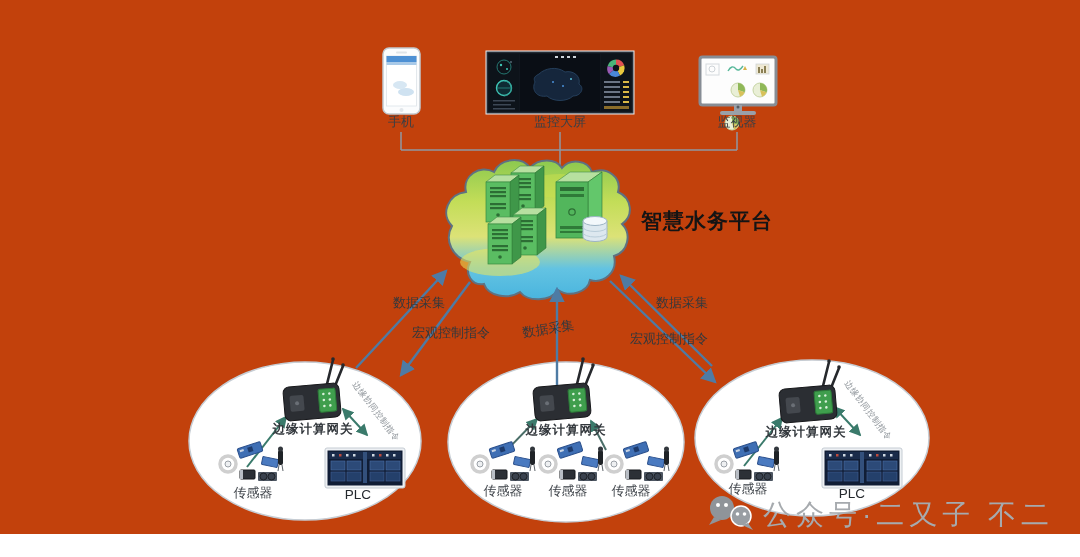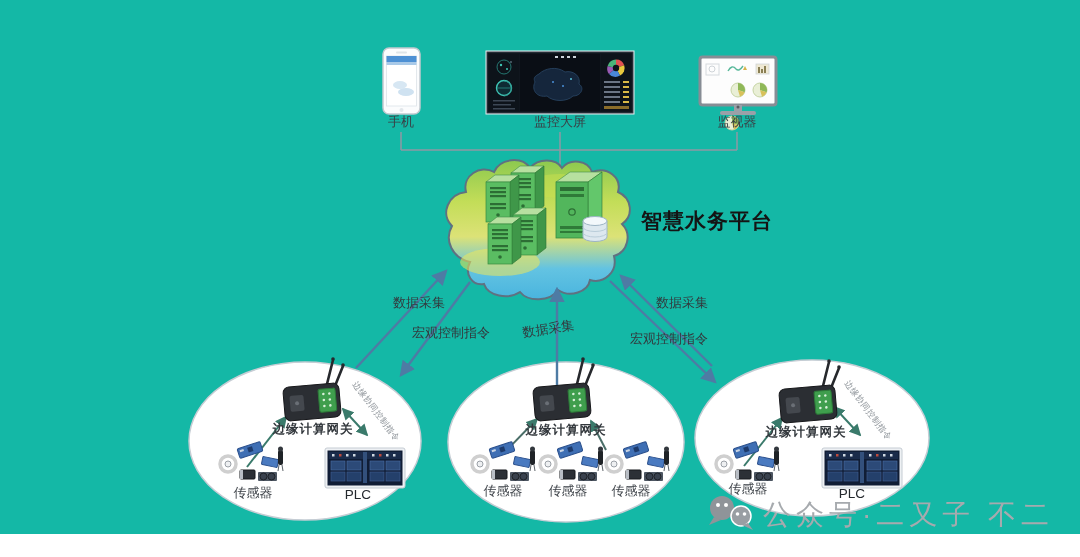--- a/index.html
+++ b/index.html
@@ -1,16 +1,16 @@
 <!DOCTYPE html>
 <html><head>
 <meta charset="utf-8">
 <style>
   html,body{margin:0;padding:0;background:#ffffff;}
-  .stage{position:relative;width:1080px;height:534px;background:#14b8a6;overflow:hidden;
+  .stage{position:relative;width:1080px;height:534px;background:#c2410c;overflow:hidden;
          font-family:"Liberation Sans",sans-serif;}
   svg{position:absolute;left:0;top:0;}
   text{font-family:"Liberation Sans",sans-serif;fill:#33383d;}
   .dev-label{font-size:13px;fill:#3a3f45;}
   .arrow-label{font-size:13px;fill:#33383d;}
   .platform-label{font-size:21px;font-weight:bold;fill:#141414;letter-spacing:1px;}
   .gw-label{font-size:12.5px;font-weight:bold;letter-spacing:1px;text-anchor:middle;}
   .sensor-label{font-size:13px;text-anchor:middle;fill:#3a3f45;}
   .plc-label{font-size:13.5px;text-anchor:middle;fill:#25292e;}
   .edge-link-label{font-size:8.5px;fill:#8a9096;letter-spacing:0.5px;text-anchor:middle;}

